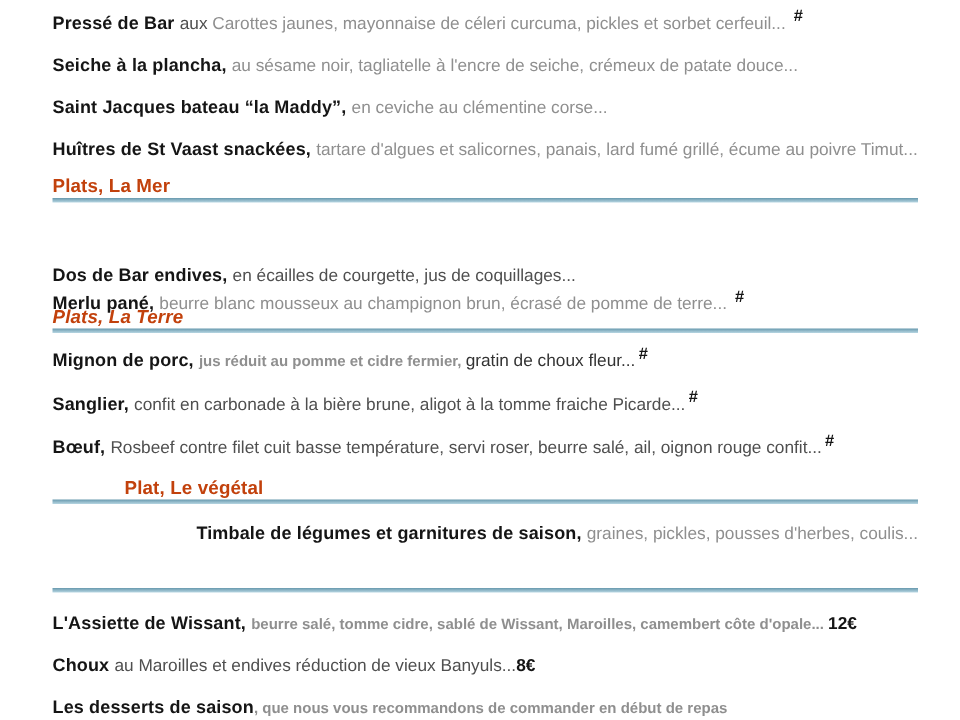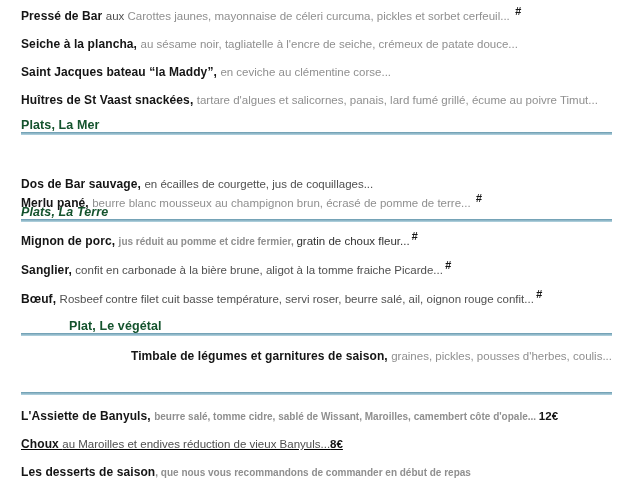--- a/index.html
+++ b/index.html
@@ -6,27 +6,27 @@
   .page {
     position: relative;
     width: 640px;
     height: 480px;
     background: #ffffff;
     overflow: hidden;
     font-family: "Liberation Sans", sans-serif;
   }
   .row {
     position: absolute;
-    left: 21px;
+    left: 35px;
     right: 28px;
     line-height: 14px;
     white-space: nowrap;
   }
   .p-name   { font-size: 12px;   font-weight: 700; color: #151515; letter-spacing: 0.1px; }
-  .p-hdr    { font-size: 12.5px; font-weight: 700; color: #14532d; letter-spacing: 0.1px; }
+  .p-hdr    { font-size: 12.5px; font-weight: 700; color: #c2410c; letter-spacing: 0.1px; }
   .p-mid    { font-size: 11.5px; font-weight: 400; color: #4f4f4f; }
   .p-dark   { font-size: 11.5px; font-weight: 400; color: #333333; }
   .p-light  { font-size: 11.5px; font-weight: 400; color: #8f8f8f; }
   .p-light-sm { font-size: 10px; font-weight: 700; color: #8f8f8f; }
   .p-price  { font-size: 11.5px; font-weight: 700; color: #151515; }
   .p-hash   {
     font-size: 11px; font-weight: 700; font-style: italic; color: #151515;
     position: relative; top: -5px; padding-left: 2px;
   }
   .rule {
@@ -40,25 +40,25 @@
 <body>
 
 <div class="page">
   <div id="menu">
       <div class="row" style="top: 8px;"><span class="p-name">Pressé de Bar </span><span class="p-mid">aux </span><span class="p-light">Carottes jaunes, mayonnaise de céleri curcuma, pickles et sorbet cerfeuil... </span><span class="p-hash">#</span></div>
       <div class="row" style="top: 36px;"><span class="p-name">Seiche à la plancha, </span><span class="p-light">au sésame noir, tagliatelle à l'encre de seiche, crémeux de patate douce...</span></div>
       <div class="row" style="top: 64px;"><span class="p-name">Saint Jacques bateau “la Maddy”, </span><span class="p-light">en ceviche au clémentine corse...</span></div>
       <div class="row" style="top: 92px;"><span class="p-name">Huîtres de St Vaast snackées, </span><span class="p-light">tartare d'algues et salicornes, panais, lard fumé grillé, écume au poivre Timut...</span></div>
       <div class="row" style="top: 117px;"><span class="p-hdr">Plats, La Mer</span><div class="rule"></div></div>
       <div class="row" style="top: 147px; margin-top: 48px;"><span class="p-name">Merlu pané, </span><span class="p-light">beurre blanc mousseux au champignon brun, écrasé de pomme de terre... </span><span class="p-hash">#</span></div>
-      <div class="row" style="top: 176px;"><span class="p-name">Dos de Bar sauvage, </span><span class="p-mid">en écailles de courgette, jus de coquillages...</span></div>
+      <div class="row" style="top: 176px;"><span class="p-name">Dos de Bar endives, </span><span class="p-mid">en écailles de courgette, jus de coquillages...</span></div>
       <div class="row" style="top: 204px; font-style: italic;"><span class="p-hdr">Plats, La Terre</span><div class="rule"></div></div>
       <div class="row" style="top: 233px;"><span class="p-name">Mignon de porc, </span><span class="p-light-sm">jus réduit au pomme et cidre fermier, </span><span class="p-dark">gratin de choux fleur...</span><span class="p-hash">#</span></div>
       <div class="row" style="top: 262px;"><span class="p-name">Sanglier, </span><span class="p-mid">confit en carbonade à la bière brune, aligot à la tomme fraiche Picarde...</span><span class="p-hash">#</span></div>
       <div class="row" style="top: 291px;"><span class="p-name">Bœuf, </span><span class="p-mid">Rosbeef contre filet cuit basse température, servi roser, beurre salé, ail, oignon rouge confit...</span><span class="p-hash">#</span></div>
       <div class="row" style="top: 318px; padding-left: 48px;"><span class="p-hdr">Plat, Le végétal</span><div class="rule"></div></div>
       <div class="row" style="top: 348px; text-align: right;"><span class="p-name">Timbale de légumes et garnitures de saison, </span><span class="p-light">graines, pickles, pousses d'herbes, coulis...</span></div>
       <div class="row" style="top: 377px;"><div class="rule"></div></div>
-      <div class="row" style="top: 408px;"><span class="p-name">L'Assiette de Banyuls, </span><span class="p-light-sm">beurre salé, tomme cidre, sablé de Wissant, Maroilles, camembert côte d'opale... </span><span class="p-price">12€</span></div>
-      <div class="row" style="top: 436px; text-decoration: underline;"><span class="p-name">Choux </span><span class="p-mid">au Maroilles et endives réduction de vieux Banyuls...</span><span class="p-price">8€</span></div>
+      <div class="row" style="top: 408px;"><span class="p-name">L'Assiette de Wissant, </span><span class="p-light-sm">beurre salé, tomme cidre, sablé de Wissant, Maroilles, camembert côte d'opale... </span><span class="p-price">12€</span></div>
+      <div class="row" style="top: 436px;"><span class="p-name">Choux </span><span class="p-mid">au Maroilles et endives réduction de vieux Banyuls...</span><span class="p-price">8€</span></div>
       <div class="row" style="top: 464px;"><span class="p-name">Les desserts de saison</span><span class="p-light-sm">, que nous vous recommandons de commander en début de repas</span></div>
     </div>
 </div>
 
 </body></html>

